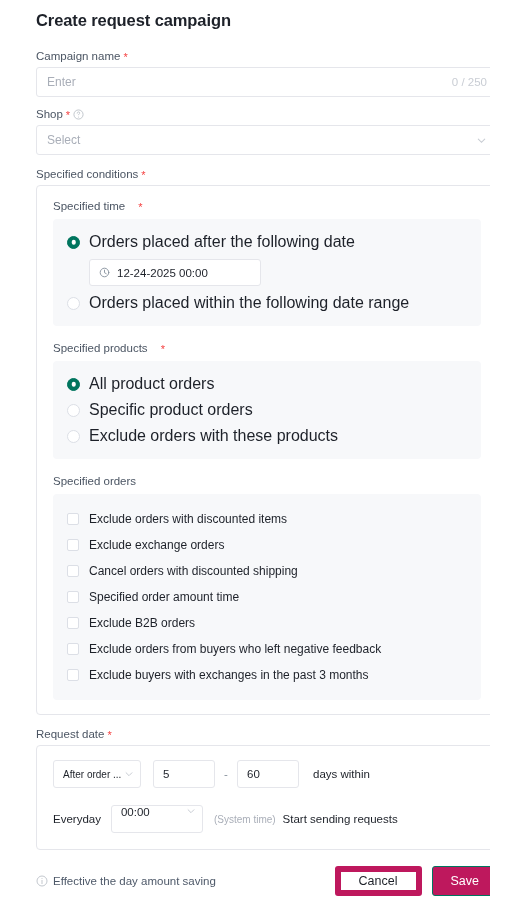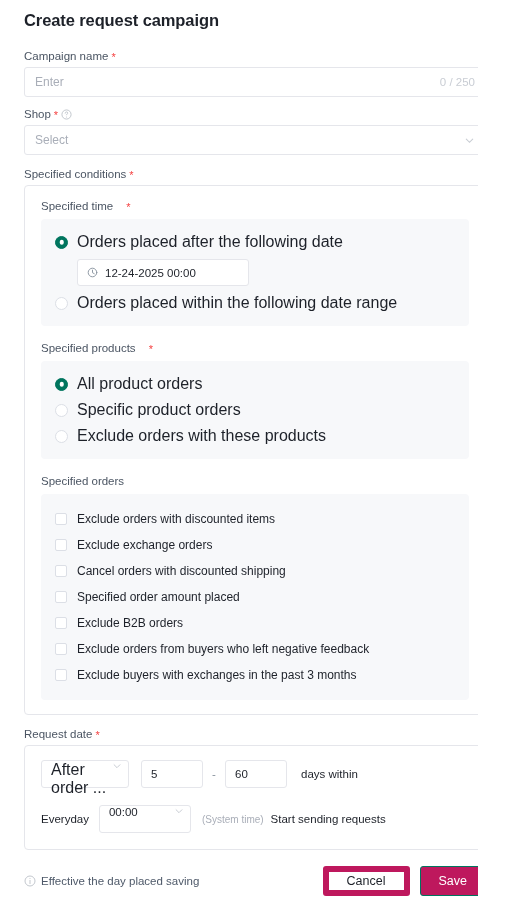--- a/index.html
+++ b/index.html
@@ -8,20 +8,21 @@
     width: 510px; height: 909px;
     background: #ffffff;
     font-family: "Liberation Sans", sans-serif;
     -webkit-font-smoothing: antialiased;
   }
   .modal {
     position: relative;
     width: 478px; height: 909px;
     background: #ffffff;
     overflow: hidden;
+    margin-left: 12px;
   }
 
   
   .modal-header {
     position: absolute; left: 0; top: 0;
     width: 510px; height: 46px;
     display: flex; align-items: center;
   }
   .modal-title {
     position: absolute; left: 24px; top: 11px;
@@ -111,22 +112,22 @@
     border: 1px solid #dcdfe6; background: #fff;
     flex: 0 0 auto; margin-right: 10px;
   }
   .cb-label { font-size: 12px; color: #1d2129; }
 
   
   .rd-row { display: flex; align-items: center; }
   .rd-select {
     width: 88px; height: 28px;
     border: 1px solid #e5e6eb; border-radius: 3px; background: #fff;
-    display: flex; justify-content: space-between;
-    padding: 0 6px 0 9px; font-size: 16px; color: #1d2129;
+    display: flex; align-items: center; justify-content: space-between;
+    padding: 0 6px 0 9px; font-size: 10px; color: #1d2129;
   }
   .rd-num {
     width: 62px; height: 28px;
     border: 1px solid #e5e6eb; border-radius: 3px; background: #fff;
     display: flex; align-items: center; padding: 0 9px;
     font-size: 11.5px; color: #1d2129;
   }
   .rd-dash { width: 22px; text-align: center; color: #86909c; font-size: 11.5px; }
   .rd-text { font-size: 11.5px; color: #1d2129; margin-left: 14px; }
   .rd-row2 { display: flex; align-items: center; margin-top: 17px; }
@@ -279,21 +280,21 @@
           <div class="cb-row">
             <span class="cb"></span>
             <span class="cb-label">Exclude exchange orders</span>
           </div>
           <div class="cb-row">
             <span class="cb"></span>
             <span class="cb-label">Cancel orders with discounted shipping</span>
           </div>
           <div class="cb-row">
             <span class="cb"></span>
-            <span class="cb-label">Specified order amount placed</span>
+            <span class="cb-label">Specified order amount time</span>
           </div>
           <div class="cb-row">
             <span class="cb"></span>
             <span class="cb-label">Exclude B2B orders</span>
           </div>
           <div class="cb-row">
             <span class="cb"></span>
             <span class="cb-label">Exclude orders from buyers who left negative feedback</span>
           </div>
           <div class="cb-row">
@@ -351,21 +352,21 @@
 
   <div class="footer">
     <div class="footer-note">
       <span class="i-icon">
         <svg width="12" height="12" viewBox="0 0 12 12" fill="none" stroke="#86909c" stroke-width="1">
           <circle cx="6" cy="6" r="5"></circle>
           <path d="M6 5.4 V8.6" stroke-linecap="round"></path>
           <circle cx="6" cy="3.5" r=".55" fill="#86909c" stroke="none"></circle>
         </svg>
       </span>
-      <span>Effective the day placed saving</span>
+      <span>Effective the day amount saving</span>
     </div>
     <div class="footer-btns">
       <div class="btn btn-cancel">Cancel</div>
       <div class="btn btn-save">Save</div>
     </div>
   </div>
 
 </div>
 
 </body></html>

